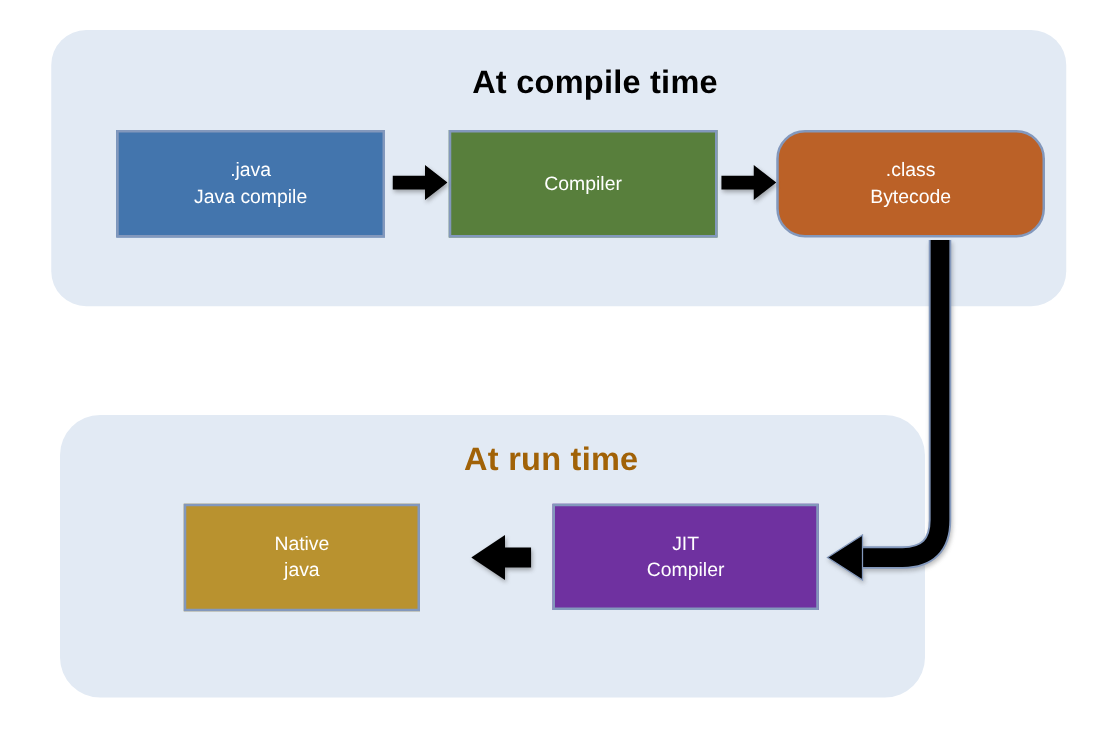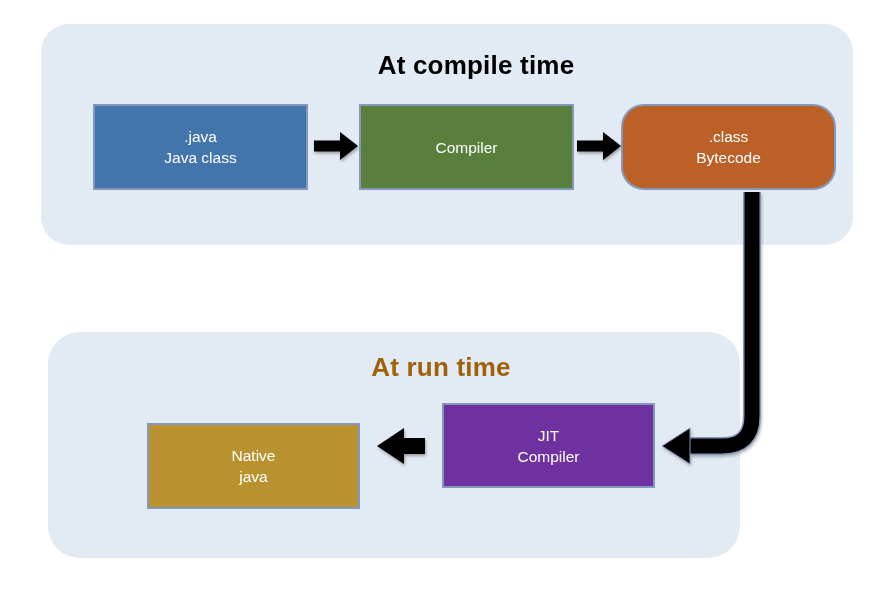--- a/index.html
+++ b/index.html
@@ -40,21 +40,21 @@
     flex-direction: column;
     align-items: center;
     justify-content: center;
     text-align: center;
     font-size: 15.5px;
     line-height: 21px;
   }
   .node-java     { left: 93px;  top: 104px; width: 215px; height: 86px; }
   .node-compiler { left: 359px; top: 104px; width: 215px; height: 86px; }
   .node-bytecode { left: 621px; top: 104px; width: 215px; height: 86px; }
-  .node-native   { left: 147px; top: 403px; width: 213px; height: 86px; margin-top: 20px; }
+  .node-native   { left: 147px; top: 403px; width: 189px; height: 86px; }
   .node-jit      { left: 442px; top: 403px; width: 213px; height: 85px; }
   .block-arrow {
     position: absolute;
     filter: drop-shadow(1px 2px 1.5px rgba(70,70,70,0.45));
   }
   .arrow-1 { left: 314px; top: 132px; }
   .arrow-2 { left: 577px; top: 132px; }
   .arrow-3 { left: 377px; top: 428px; }
   .connector-overlay {
     position: absolute;
@@ -72,21 +72,21 @@
   <div class="panel panel-compile" style="background-color: rgb(226, 234, 244);">
     <div class="panel-title" style="color: rgb(0, 0, 0);">At compile time</div>
   </div>
 
   <div class="panel panel-run" style="background-color: rgb(226, 234, 244);">
     <div class="panel-title" style="color: #a16207;">At run time</div>
   </div>
 
   <div class="node node-java" style="background-color: rgb(67, 117, 173); border-color: rgb(131, 152, 188); color: rgb(255, 255, 255);">
     <span>.java</span>
-    <span>Java class</span>
+    <span>Java compile</span>
   </div>
 
   <div class="node node-compiler" style="background-color: rgb(88, 127, 60); border-color: rgb(131, 152, 188); color: rgb(255, 255, 255);">
     <span>Compiler</span>
   </div>
 
   <div class="node node-bytecode" style="background-color: rgb(187, 97, 39); border-color: rgb(131, 152, 188); color: rgb(255, 255, 255); border-radius: 23px;">
     <span>.class</span>
     <span>Bytecode</span>
   </div>

